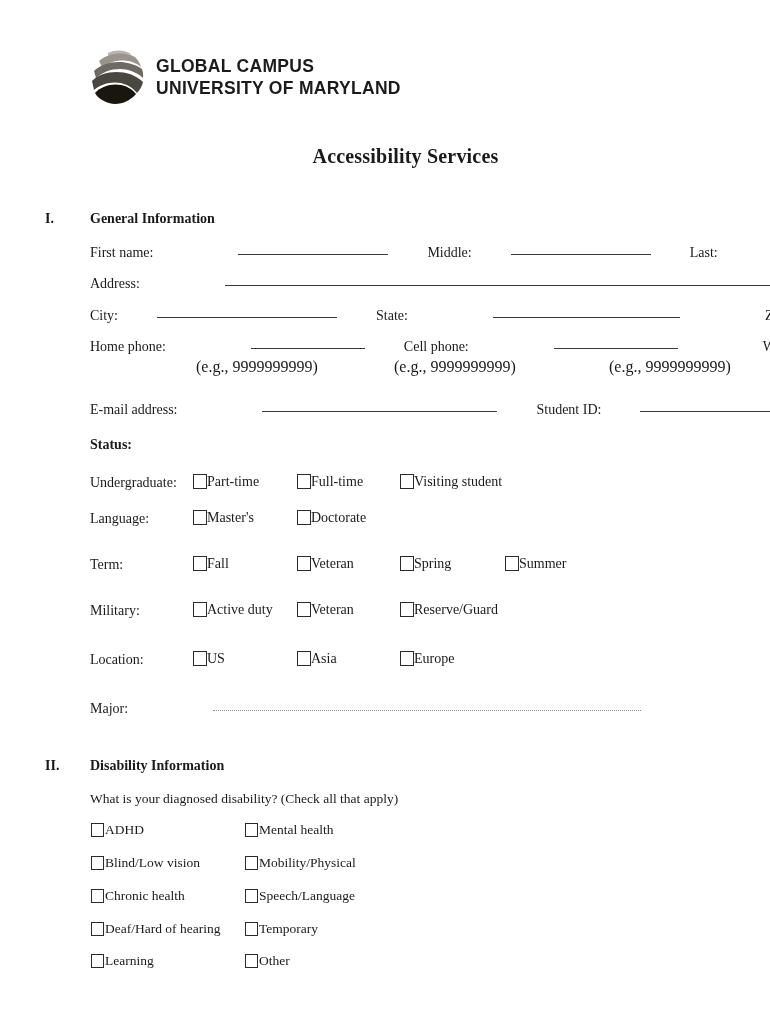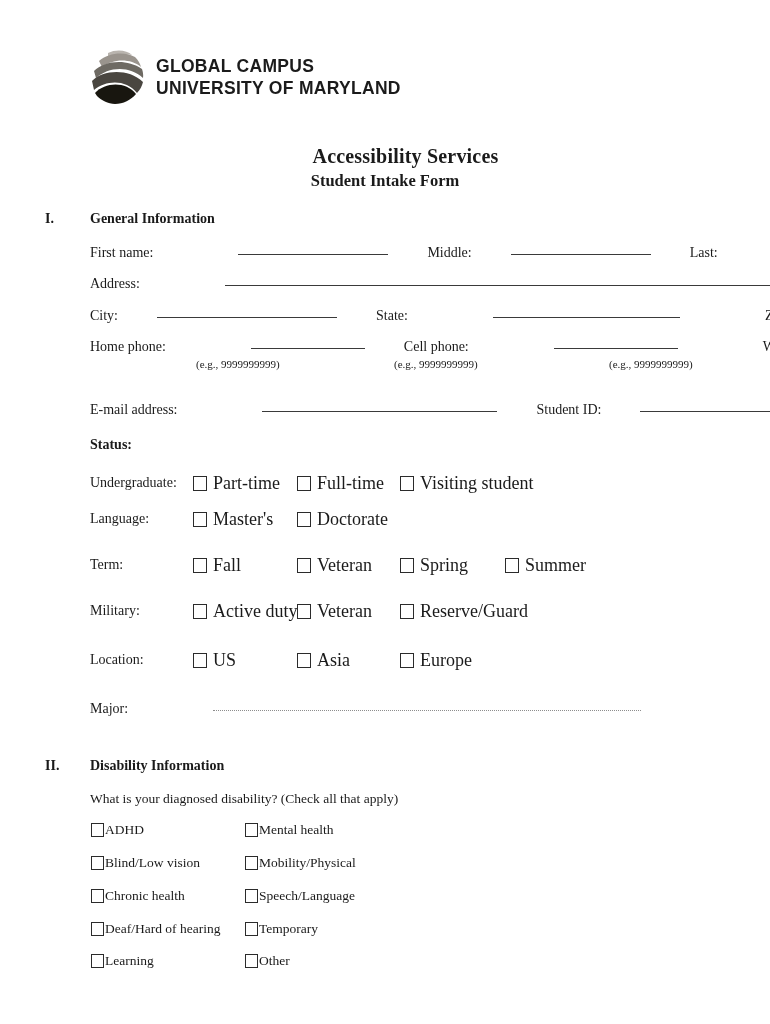--- a/index.html
+++ b/index.html
@@ -96,21 +96,21 @@
     display: inline-block;
     border-bottom: 1.4px solid #3a3a3a;
     height: 0;
     position: relative;
     top: -2px;
   }
   .rule-gap { display: inline-block; width: 7px; }
 
   .hint {
     position: absolute;
-    font-size: 11px;
+    font-size: 16px;
   }
 
   .bold { font-weight: bold; }
 
   
   .cb-row {
     position: absolute;
     left: 90px;
     font-size: 14px;
     height: 18px;
@@ -130,22 +130,22 @@
   }
   .cb {
     width: 12px;
     height: 13px;
     border: 1.3px solid #2b2b2b;
     background: #fff;
     display: inline-block;
     flex: 0 0 auto;
   }
   .cb-item .cb-label {
-    margin-left: 6px;
-    font-size: 18px;
+    margin-left: 0;
+    font-size: 14px;
     line-height: 1;
   }
 
   
   .rule-dotted {
     display: inline-block;
     border-bottom: 1.6px dotted #8d8d8d;
     height: 0;
     position: relative;
     top: -2px;
@@ -181,21 +181,20 @@
       <path d="M2 33 C13 22, 38 20, 53 34 C52 38, 50 42, 47 45 C36 31, 16 32, 4 42 Z" fill="#4a4640"></path>
       <path d="M5 45 C15 34, 36 33, 46 46 C41 52, 33 56, 25 56 C18 56, 11 52, 7 48 Z" fill="#18160f"></path>
     </svg>
     <div class="logo-text">
       <div>GLOBAL CAMPUS</div>
       <div>UNIVERSITY OF MARYLAND</div>
     </div>
   </div>
 
   <div class="doc-title">Accessibility Services</div>
-  <div class="doc-subtitle">Student Intake Form</div>
 
   <div class="section-num" style="top:211px">I.</div>
   <div class="section-head" style="left:90px; top:211px">General Information</div>
 
   <div class="row" style="top:245px">
     <span class="lbl">First name:</span>
     <span class="rule-gap"></span>
     <span class="rule" style="width:150px"></span>
     <span class="lbl">Middle:</span>
     <span class="rule" style="width:140px"></span>

